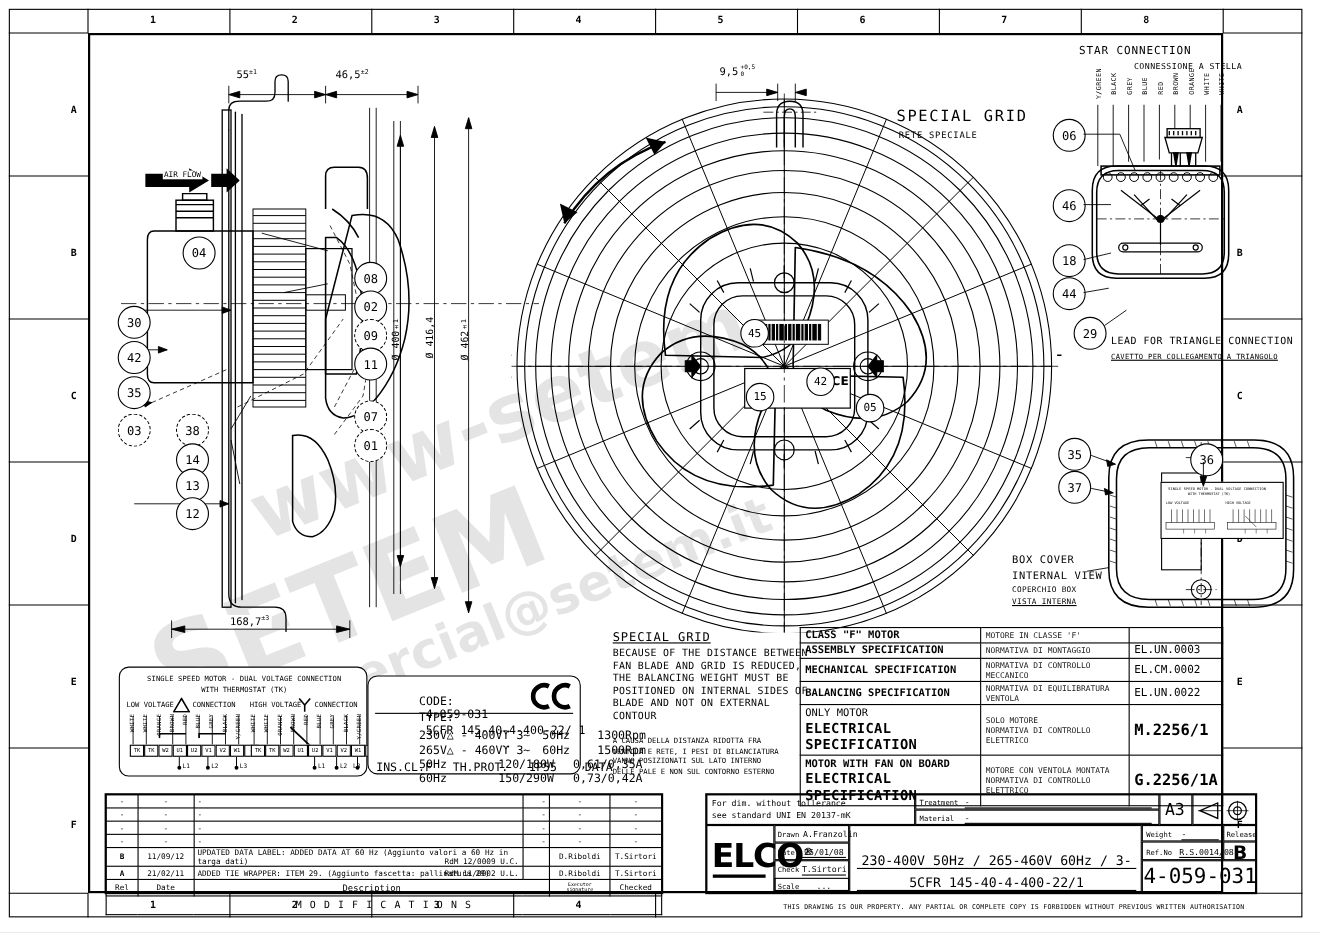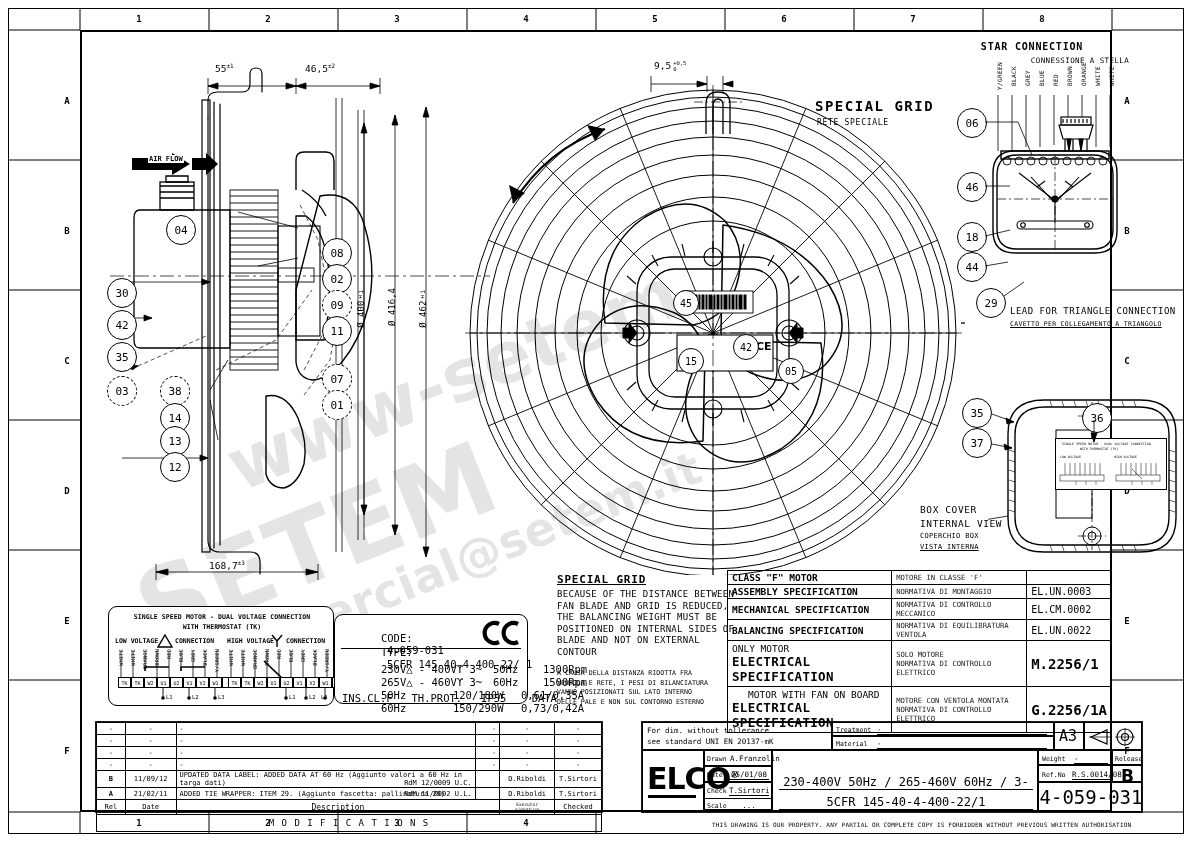--- a/index.html
+++ b/index.html
@@ -6,21 +6,21 @@
   body{font-family:"DejaVu Sans Mono", monospace;}
   #sheet{position:relative;width:1200px;height:848px;background:#ffffff;overflow:hidden;}
   .abs{position:absolute;}
   
   .outer-frame{left:8px;top:8px;width:1176px;height:826px;border:1px solid #000;box-sizing:border-box;}
   .inner-frame{left:80px;top:30px;width:1032px;height:782px;border:2px solid #000;box-sizing:border-box;}
   .zone-lbl{font-size:9px;font-weight:bold;color:#000;text-align:center;width:14px;}
   
   .t{color:#000;white-space:pre;letter-spacing:0px;}
   .mono{font-family:"DejaVu Sans Mono", monospace;}
-  .b{font-weight:bold;}
+  .b{font-weight:normal;}
   .u{text-decoration:underline;}
   
   .balloon{width:28px;height:28px;border:1.3px solid #000;border-radius:50%;
            display:flex;align-items:center;justify-content:center;
            font-size:11px;font-family:"DejaVu Sans Mono",monospace;background:#fff;color:#000;}
   .balloon.dash{border-style:dashed;}
   .balloon.sm{width:24px;height:24px;font-size:10px;}
   
   table{border-collapse:collapse;}
   td{color:#000;}
@@ -952,21 +952,21 @@
         <div class="spec-en big">ELECTRICAL SPECIFICATION</div>
       </td>
       <td style="padding:2px 4px;">
         <div class="spec-it">SOLO MOTORE</div>
         <div class="spec-it">NORMATIVA DI CONTROLLO ELETTRICO</div>
       </td>
       <td class="spec-code big">M.2256/1</td>
     </tr>
     <tr>
       <td style="padding:2px 4px;">
-        <div class="spec-en" style="font-weight:normal;margin-left:16px;">MOTOR WITH FAN ON BOARD</div>
+        <div class="spec-en" style="font-weight:bold;">MOTOR WITH FAN ON BOARD</div>
         <div class="spec-en big">ELECTRICAL SPECIFICATION</div>
       </td>
       <td style="padding:2px 4px;">
         <div class="spec-it">MOTORE CON VENTOLA MONTATA</div>
         <div class="spec-it">NORMATIVA DI CONTROLLO ELETTRICO</div>
       </td>
       <td class="spec-code big">G.2256/1A</td>
     </tr>
   </tbody>
     </table>

